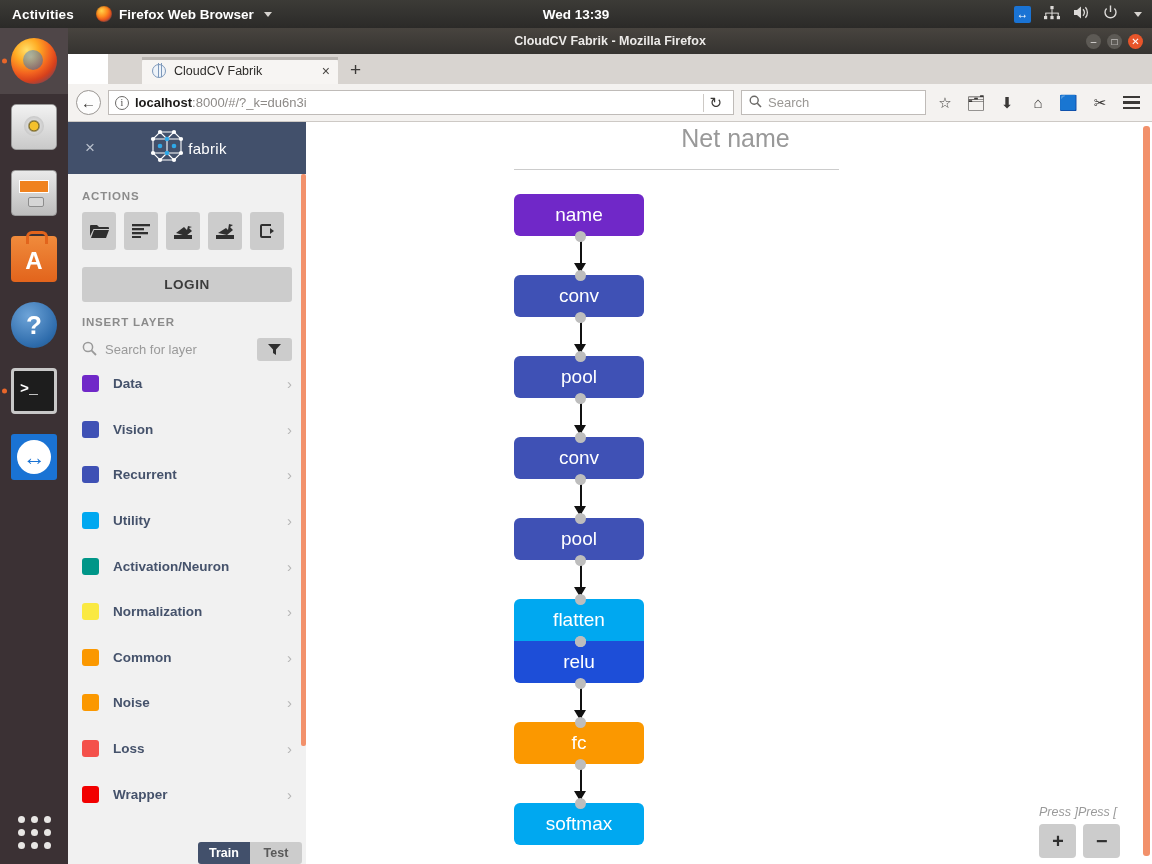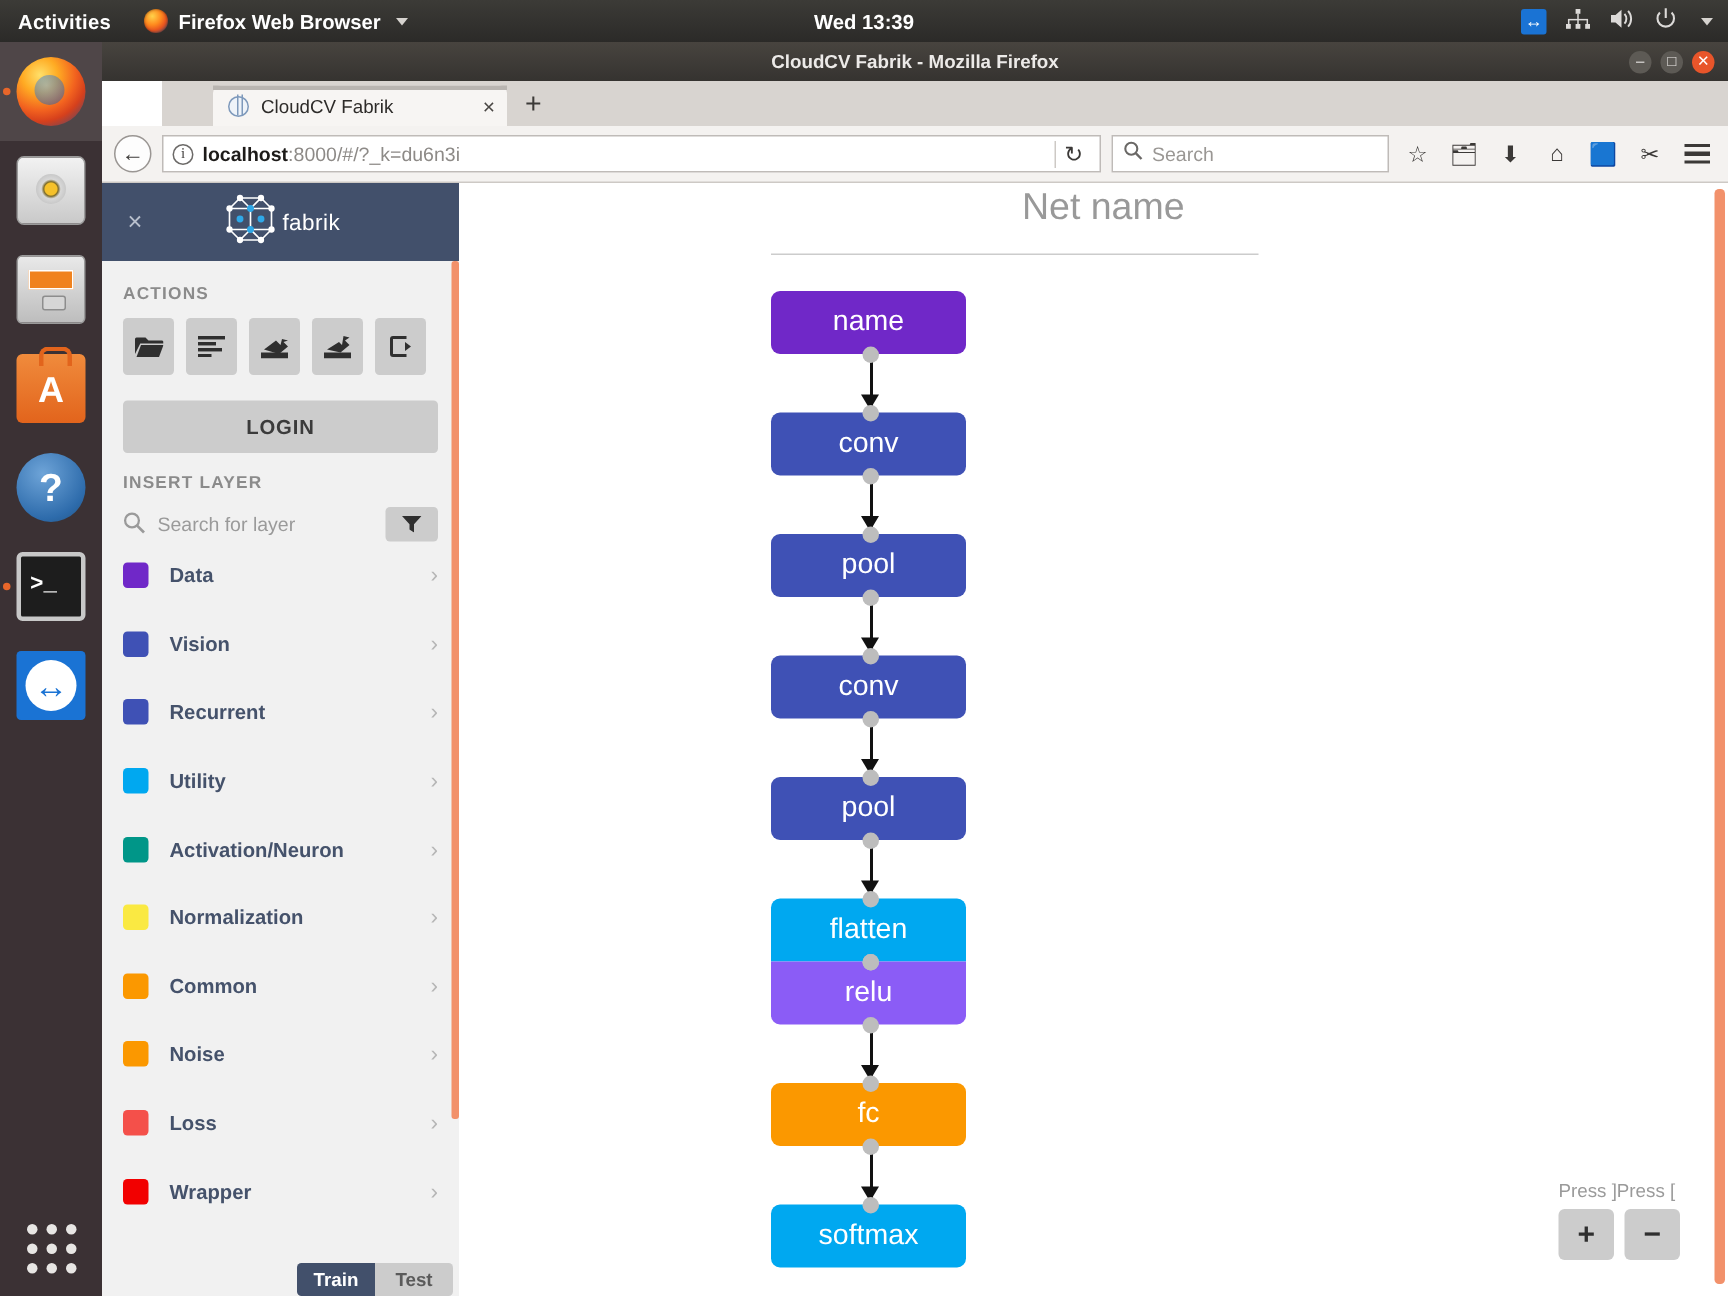--- a/index.html
+++ b/index.html
@@ -292,21 +292,21 @@
     border-left:6.5px solid transparent; border-right:6.5px solid transparent;
     border-top:10px solid #111;
   }
   #params-wrap { position:absolute; left:14px; bottom:20px; }
   #params-label { font-size:12.5px; color:#9a9a9a; }
   #params-box {
     margin-top:4px; width:100px; height:27px; background:#ccc; border-radius:4px;
     display:flex; align-items:center; justify-content:center;
     font-size:14px; color:#3b3b3b;
   }
-  #zoom-wrap { position:absolute; right:32px; bottom:24px; text-align:right; }
+  #zoom-wrap { position:absolute; right:32px; bottom:6px; text-align:right;font-style:italic; }
   #zoom-hints { display:flex; font-size:12.5px; color:#9a9a9a; }
   #zoom-btns { display:flex; gap:7px; margin-top:5px; }
   .zbtn {
     width:37px; height:34px; background:#ccc; border-radius:4px;
     display:flex; align-items:center; justify-content:center;
     font-size:20px; font-weight:bold; color:#2f2f2f;
   }
   #page-scroll {
     position:absolute; right:2px; top:4px; width:7px; height:730px;
     background:#f2916b; border-radius:3px;
@@ -631,21 +631,21 @@
           </div>
           <div class="port" style="top: 390.5px;"></div>
           <div class="port" style="top: 432.5px;"></div>
           <div class="edge" style="top: 438px; height: 37px;"></div>
           <div class="arrow" style="top: 465px;"></div>
           <div class="node top-joined" style="top: 477px; background: rgb(0, 168, 240);">
             <span>flatten</span>
           </div>
           <div class="port" style="top: 471.5px;"></div>
           <div class="port" style="top: 513.5px;"></div>
-          <div class="node bot-joined" style="top: 519px; background: #8b5cf6;">
+          <div class="node bot-joined" style="top: 519px; background: #1d4ed8;">
             <span>relu</span>
           </div>
           <div class="port" style="top: 513.5px;"></div>
           <div class="port" style="top: 555.5px;"></div>
           <div class="edge" style="top: 561px; height: 37px;"></div>
           <div class="arrow" style="top: 588px;"></div>
           <div class="node" style="top: 600px; background: rgb(251, 152, 0);">
             <span>fc</span>
           </div>
           <div class="port" style="top: 594.5px;"></div>

